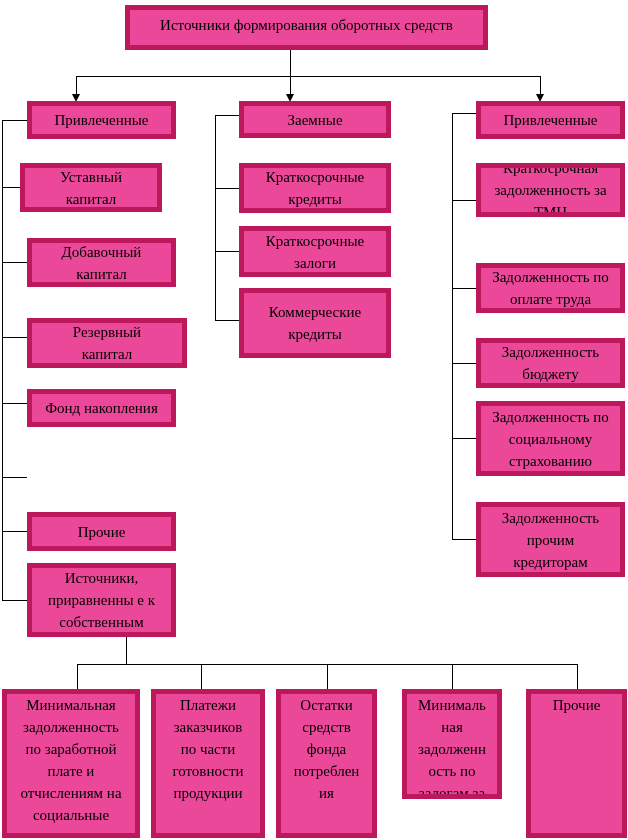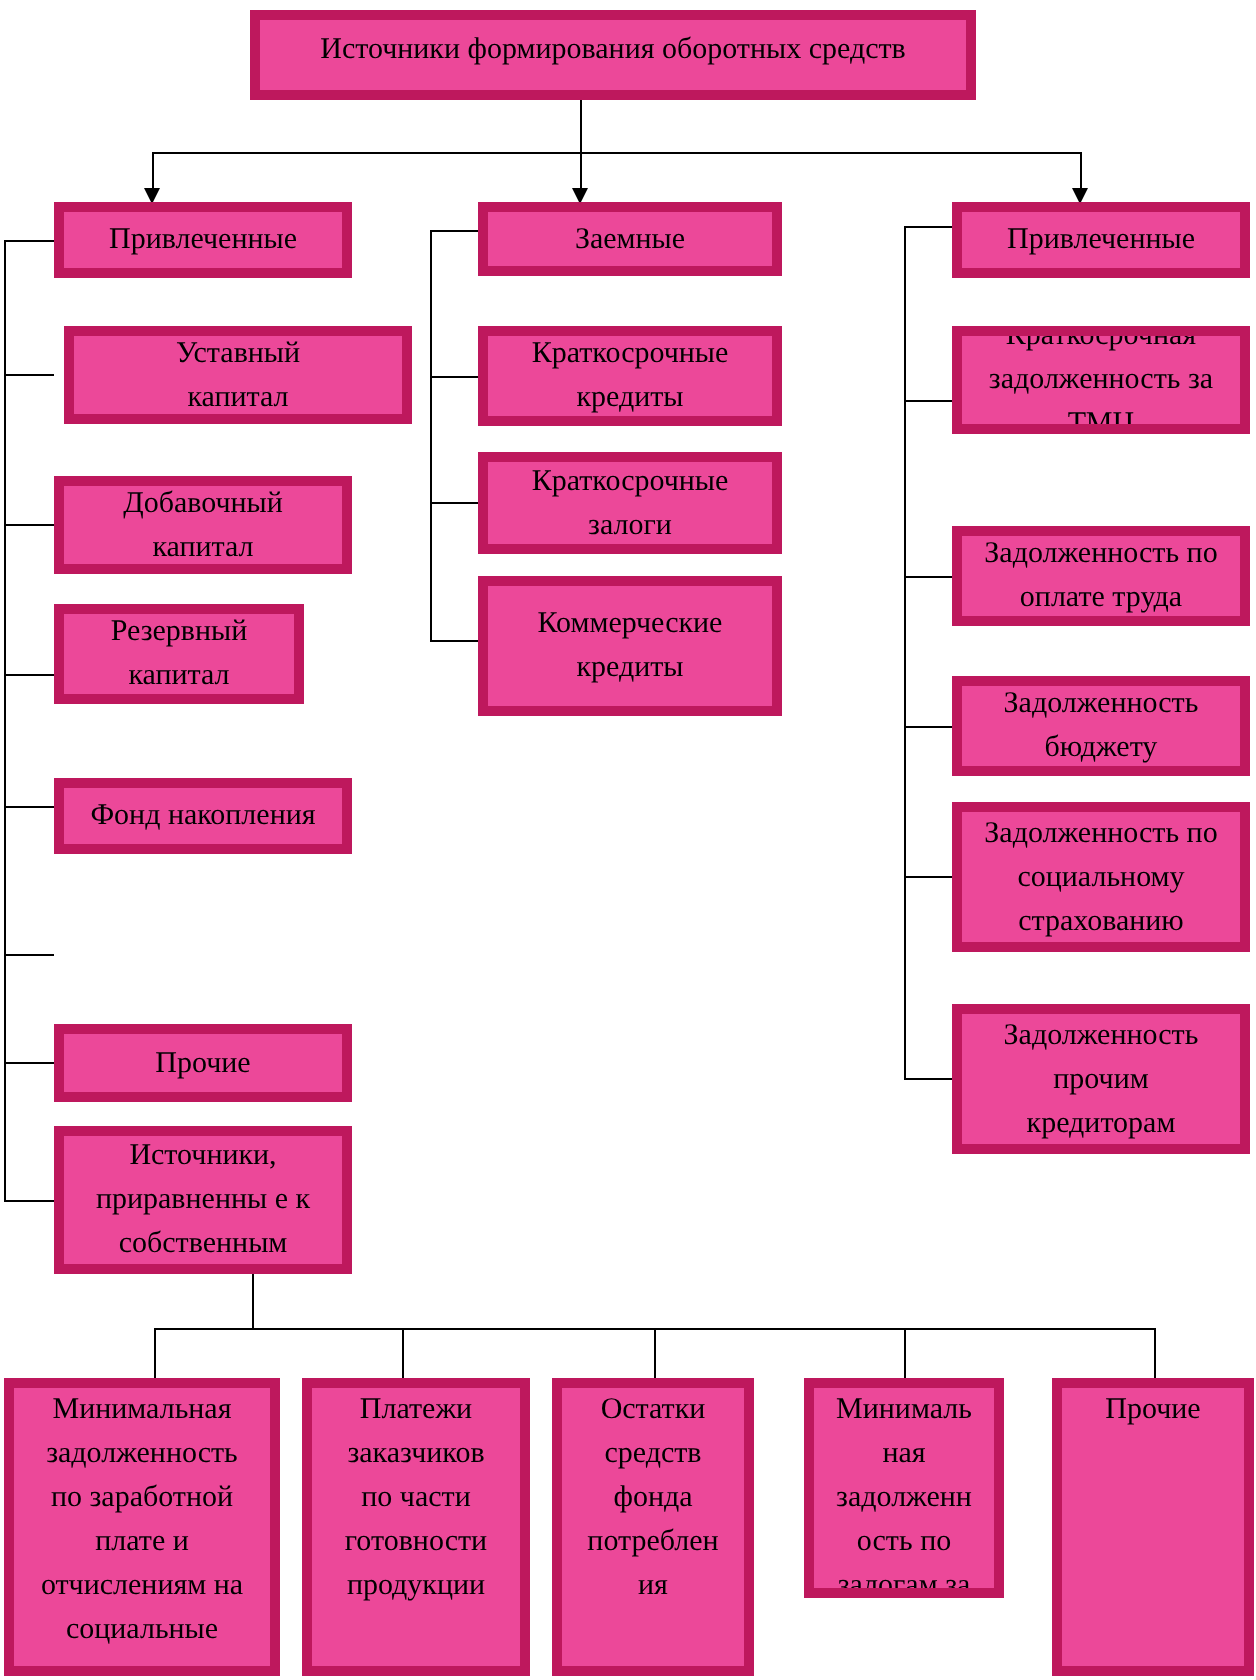--- a/index.html
+++ b/index.html
@@ -45,25 +45,25 @@
   <div class="hl" style="left:2px;top:120px;width:25px"></div>
   <div class="vl" style="left:2px;top:120px;height:480px"></div>
   <div class="hl" style="left:2px;top:187px;width:25px"></div>
   <div class="hl" style="left:2px;top:262px;width:25px"></div>
   <div class="hl" style="left:2px;top:337px;width:25px"></div>
   <div class="hl" style="left:2px;top:403px;width:25px"></div>
   <div class="hl" style="left:2px;top:477px;width:25px"></div>
   <div class="hl" style="left:2px;top:531px;width:25px"></div>
   <div class="hl" style="left:2px;top:600px;width:25px"></div>
 
-  <div class="box" style="left:32px;top:163px;width:174px;height:49px">Уставный
+  <div class="box" style="left:20px;top:163px;width:142px;height:49px">Уставный
 капитал</div>
   <div class="box" style="left:27px;top:238px;width:149px;height:49px">Добавочный
 капитал</div>
-  <div class="box" style="left:27px;top:302px;width:125px;height:50px">Резервный
+  <div class="box" style="left:27px;top:318px;width:160px;height:50px">Резервный
 капитал</div>
   <div class="box" style="left:27px;top:389px;width:149px;height:38px">Фонд накопления</div>
   <div class="box" style="left:27px;top:512px;width:149px;height:39px">Прочие</div>
   <div class="box" style="left:27px;top:563px;width:149px;height:74px">Источники,
 приравненны е к
 собственным</div>
 
   <div class="hl" style="left:215px;top:115px;width:24px"></div>
   <div class="vl" style="left:215px;top:115px;height:205px"></div>
   <div class="hl" style="left:215px;top:188px;width:24px"></div>

